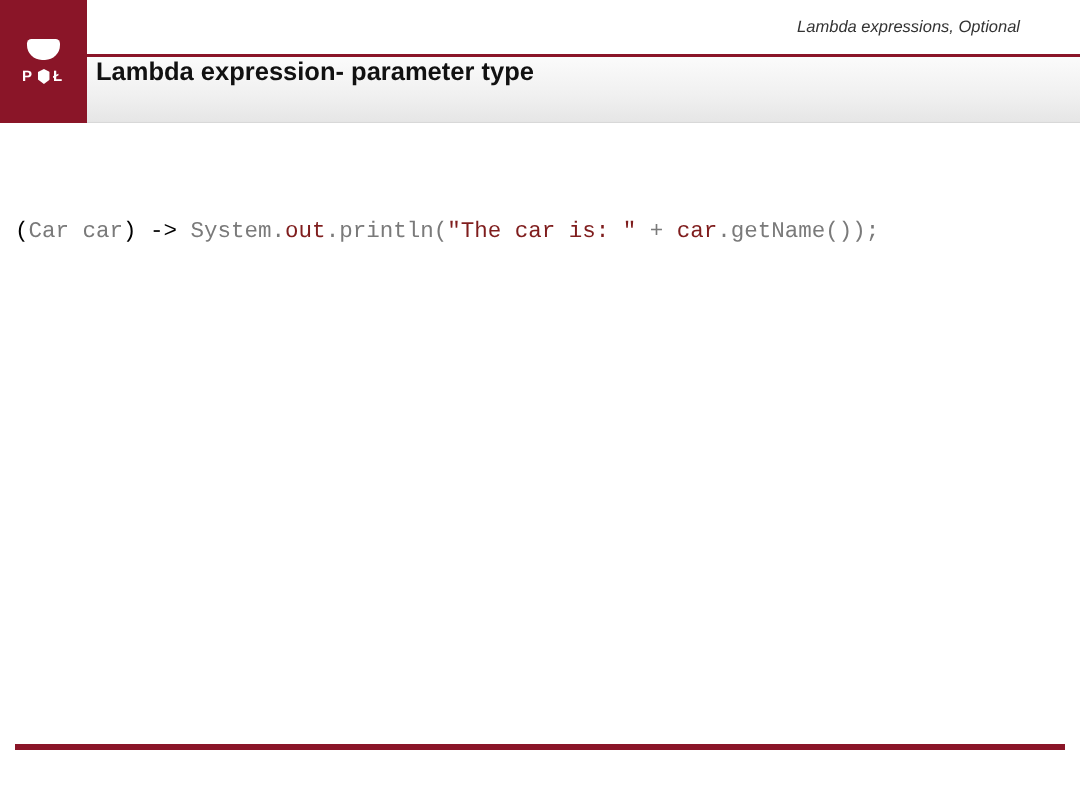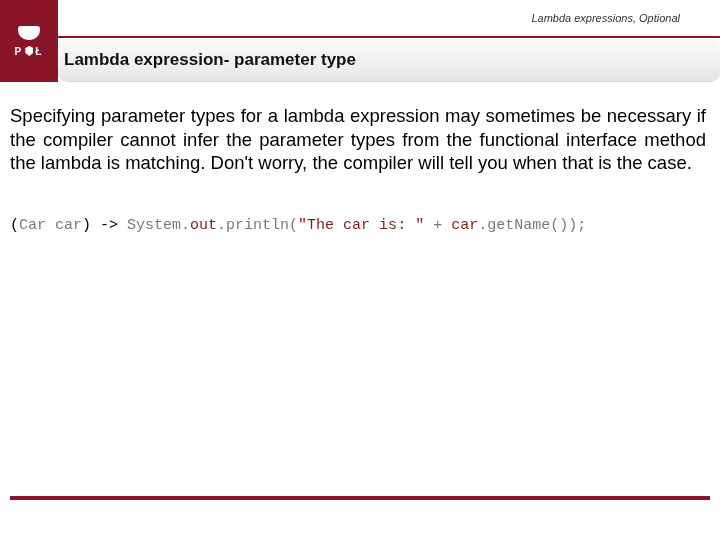--- a/index.html
+++ b/index.html
@@ -63,25 +63,24 @@
     padding-right: 40px;
     font-size: 11px;
     font-style: italic;
     color: #333;
     border-bottom: 2px solid #8a1528;
     text-align: center;
   }
   .title-bar {
     flex: 1;
     display: flex;
-    align-items: center;
+    align-items: flex-start;
     padding-left: 6px;
     background: linear-gradient(to bottom, #fbfbfb 0%, #f0f0f0 60%, #e6e6e6 100%);
     border-bottom: 1px solid #d8d8d8;
-    border-radius: 10px;
   }
   .title-text {
     font-size: 17px;
     font-weight: bold;
     color: #111;
   }
   .content {
     padding: 22px 14px 0 10px;
   }
   .paragraph {
@@ -125,20 +124,19 @@
     <div class="breadcrumb">
       <span>Lambda expressions, Optional</span>
     </div>
     <div class="title-bar">
       <span class="title-text">Lambda expression- parameter type</span>
     </div>
   </div>
 </div>
 
 <div class="content">
-  <p class="paragraph">Specifying parameter types for a lambda expression may sometimes be necessary if the compiler cannot infer the parameter types from the functional interface method the lambda is matching. Don't worry, the compiler will tell you when that is the case.</p>
 
   <div class="code-block">
     <span class="code-black">(</span><span class="code-gray">Car car</span><span class="code-black">) </span><span class="code-black">-&gt; </span><span class="code-gray">System.</span><span class="code-blue">out</span><span class="code-gray">.println(</span><span class="code-blue">"The car is: "</span><span class="code-gray"> + </span><span class="code-blue">car</span><span class="code-gray">.getName());</span>
   </div>
 </div>
 
 <div class="footer-line"></div>
 
 </body></html>

